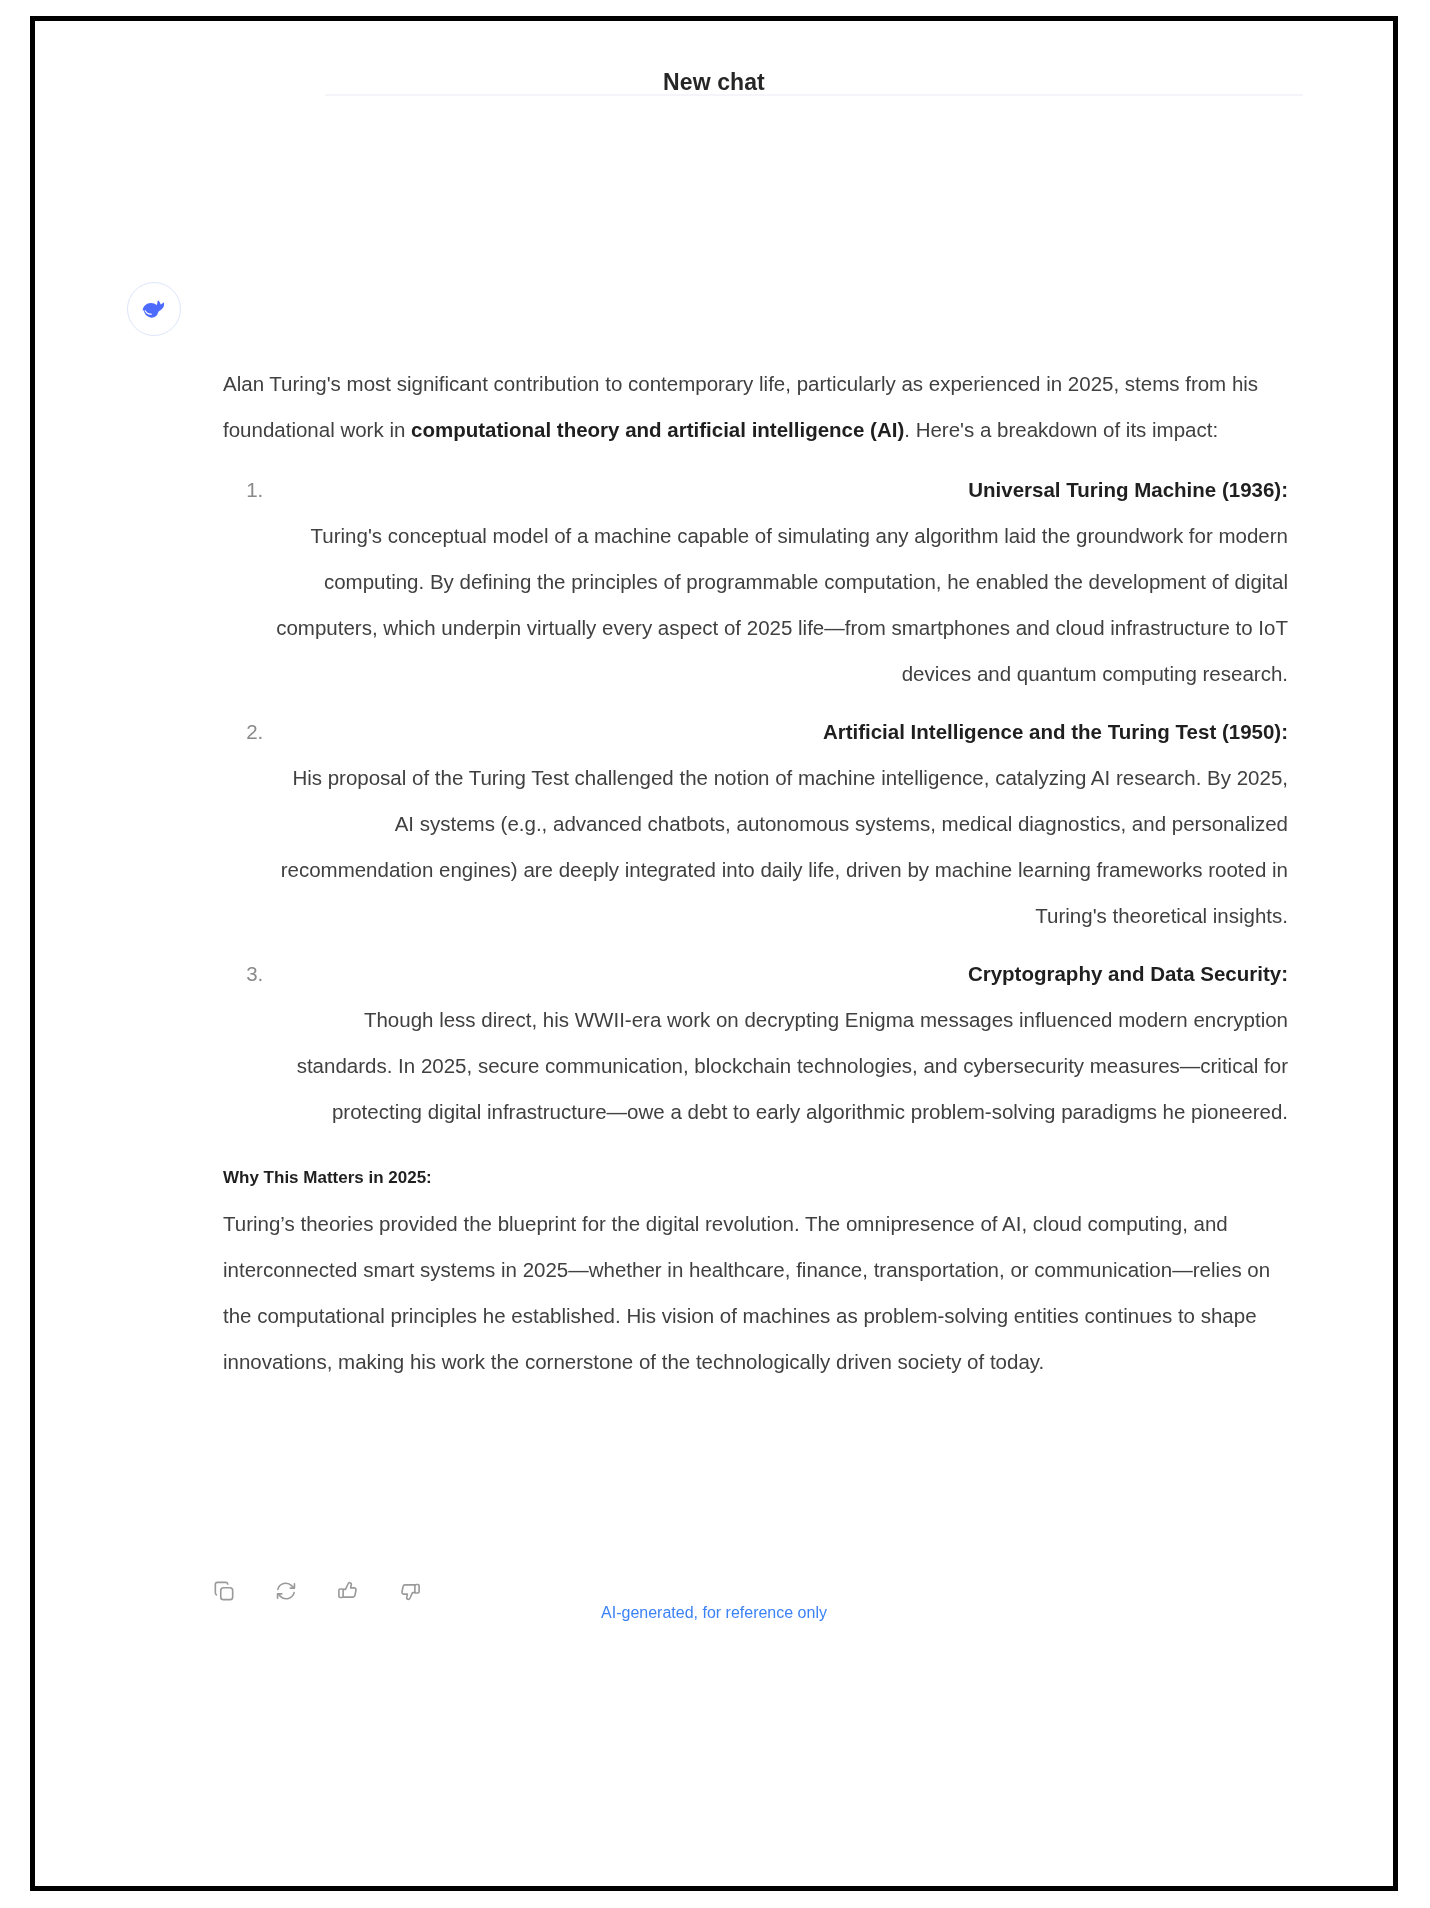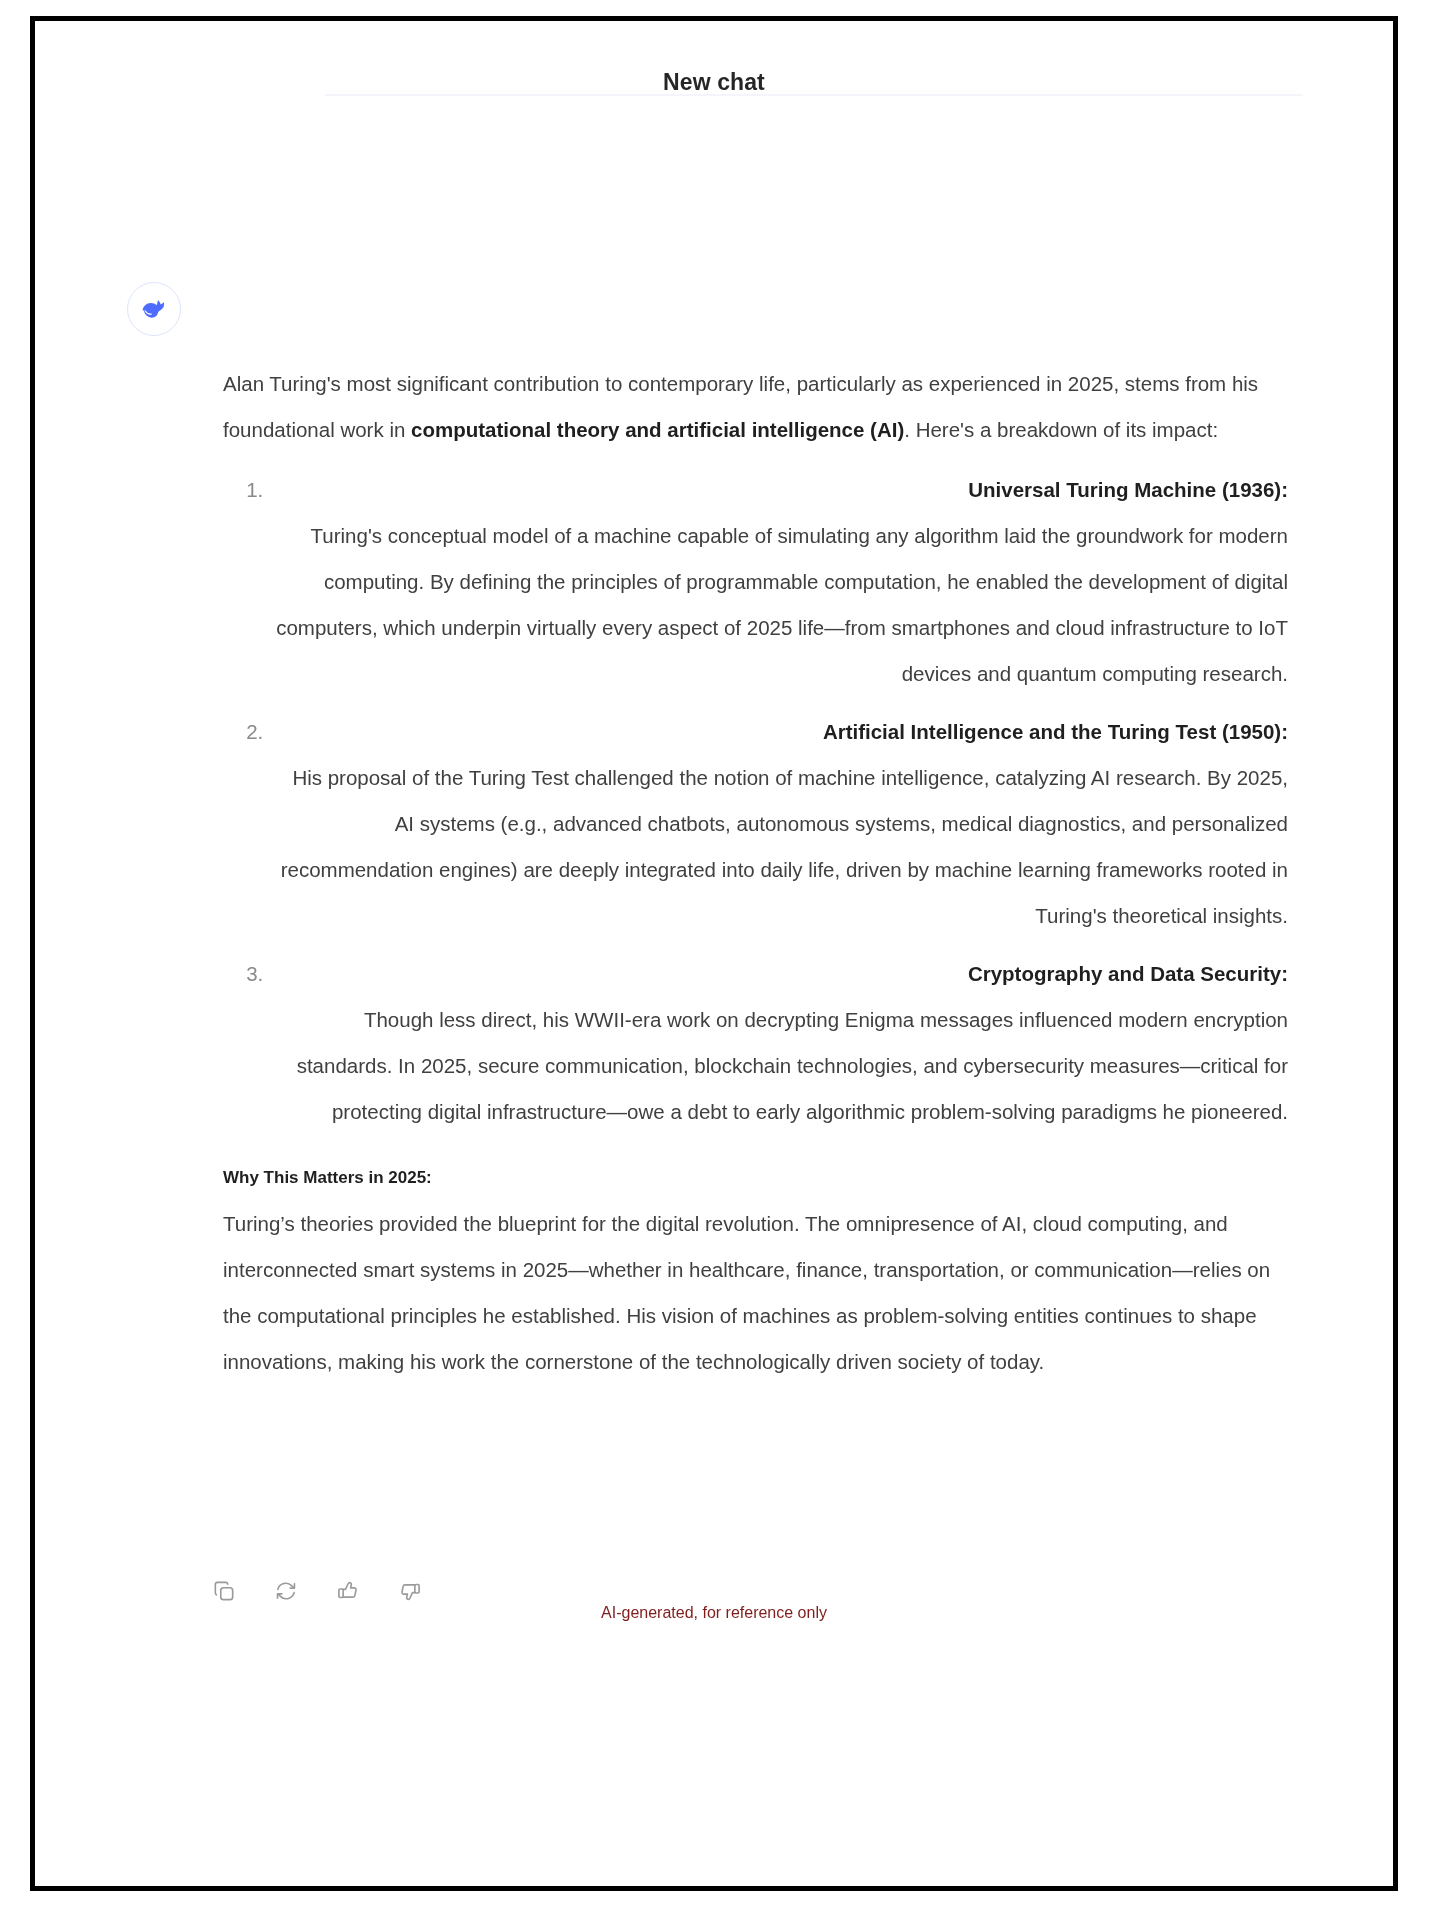--- a/index.html
+++ b/index.html
@@ -152,21 +152,21 @@
   }
   .action-btn svg { display: block; }
 
   
   .disclaimer {
     position: absolute;
     left: 0; right: 0;
     bottom: 14px;
     text-align: center;
     font-size: 16px;
-    color: #7f1d1d;
+    color: #3b82f6;
   }
 </style>
 </head>
 <body>
 
 <div class="screen-frame">
 
   <div class="chat-header">
     <div class="chat-title">New chat</div>
     <div class="header-divider"></div>

